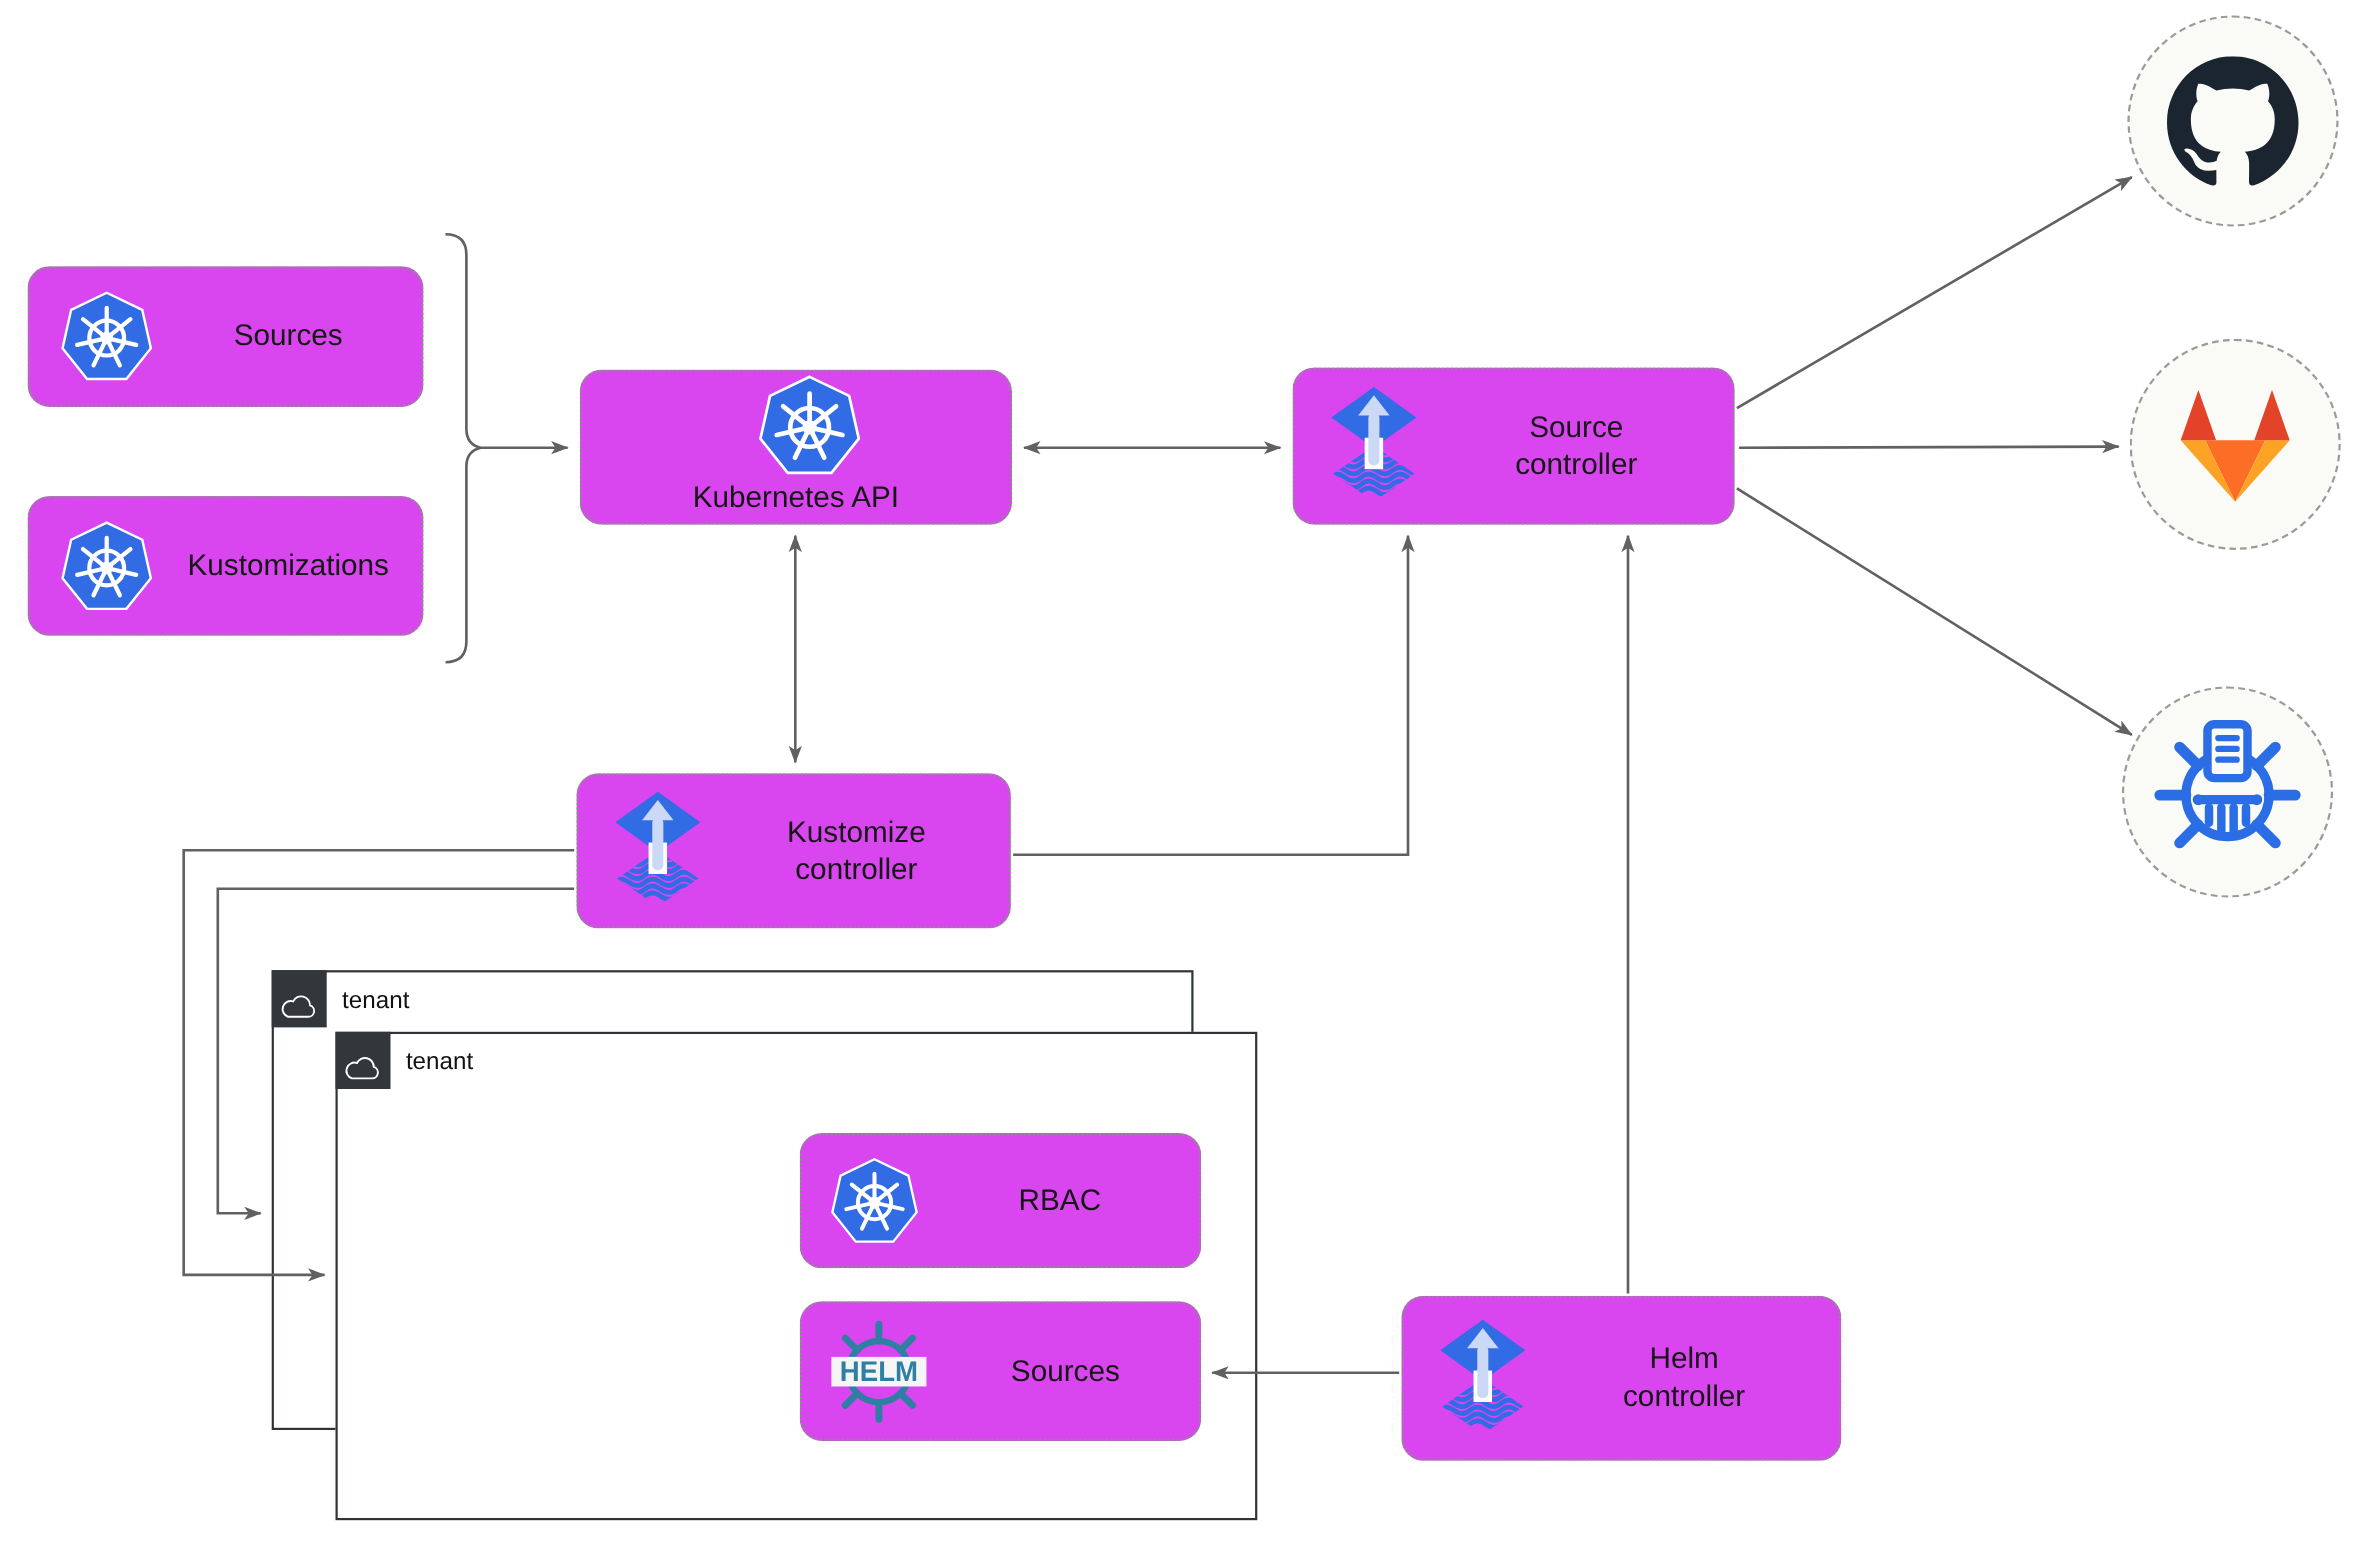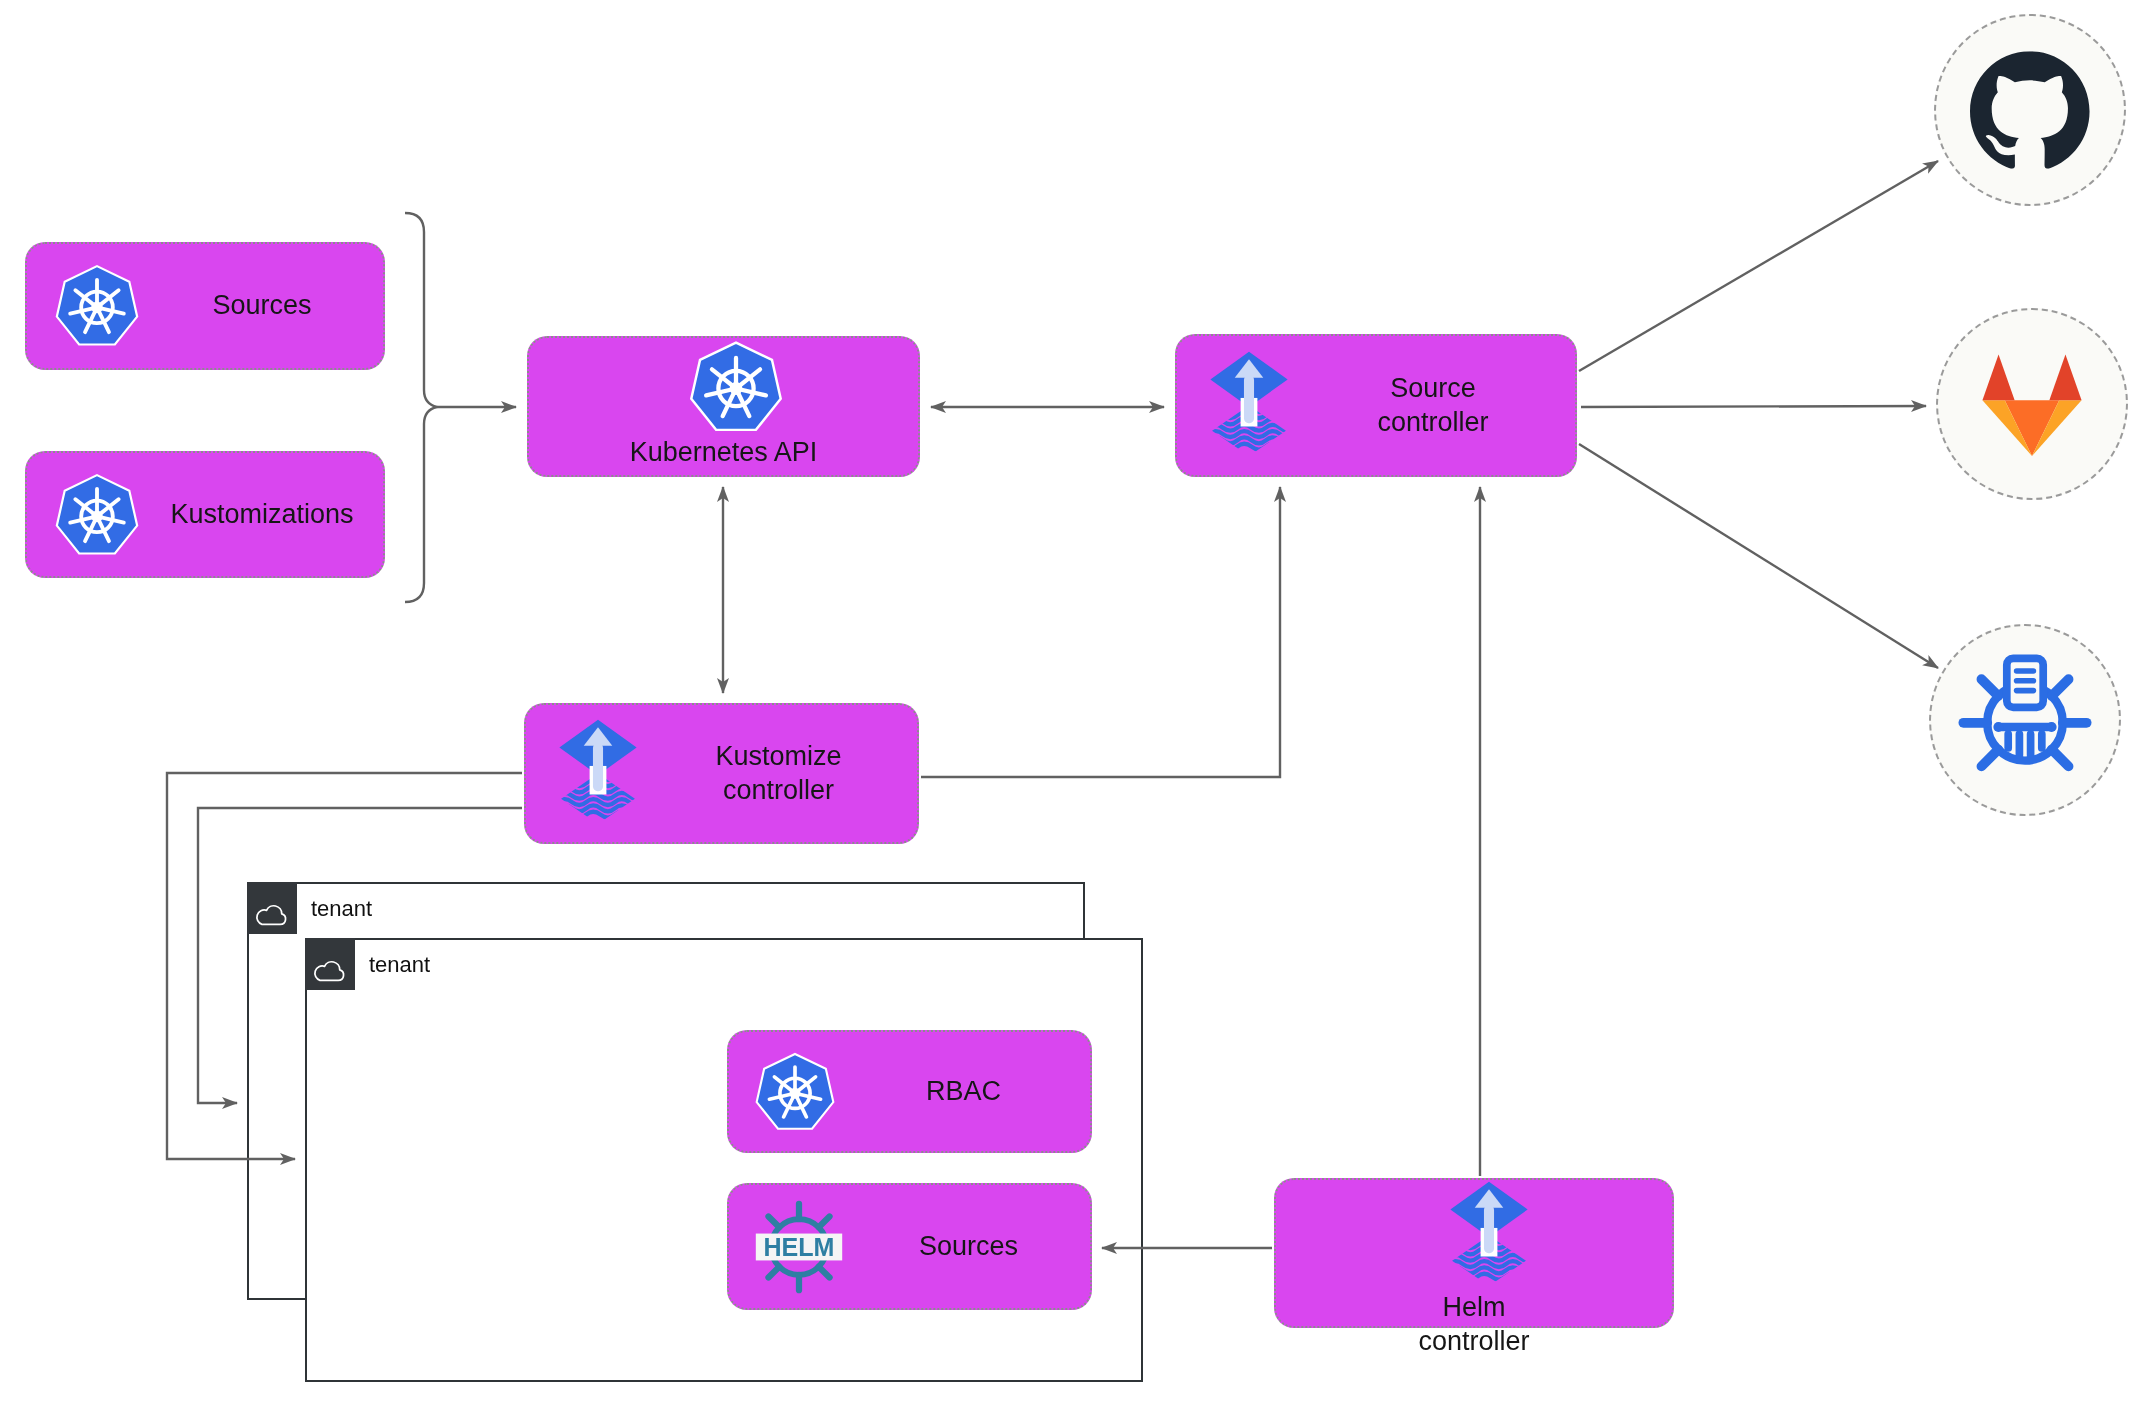--- a/index.html
+++ b/index.html
@@ -162,21 +162,21 @@
 
   <div class="node two-line" style="left:524px;top:703px;width:395px;height:141px;">
     <span class="nicon" style="margin-left:30px;">
       <svg width="84" height="111" viewBox="0 0 100 132">
           <use href="#ic-flux"></use>
         </svg>
       </span>
     <span class="nlabel"><span>Kustomize controller</span></span>
   </div>
 
-  <div class="node two-line" style="left:1274px;top:1178px;width:400px;height:150px;flex-direction:column;">
+  <div class="node two-line" style="left:1274px;top:1178px;width:400px;height:150px;">
     <span class="nicon" style="margin-left:30px;">
       <svg width="84" height="111" viewBox="0 0 100 132">
           <use href="#ic-flux"></use>
         </svg>
       </span>
     <span class="nlabel"><span>Helm controller</span></span>
   </div>
 
 
   <div class="node" style="left:727px;top:1030px;width:365px;height:123px;">

